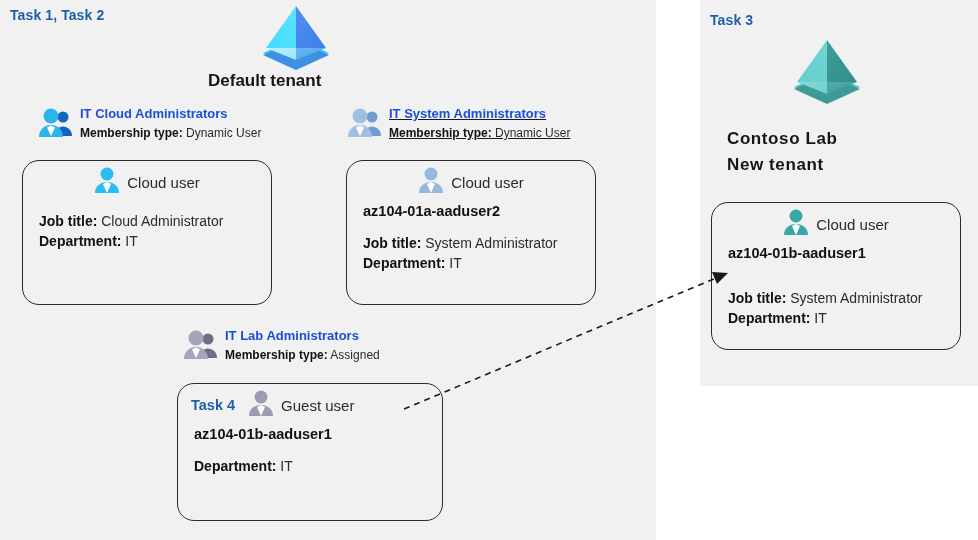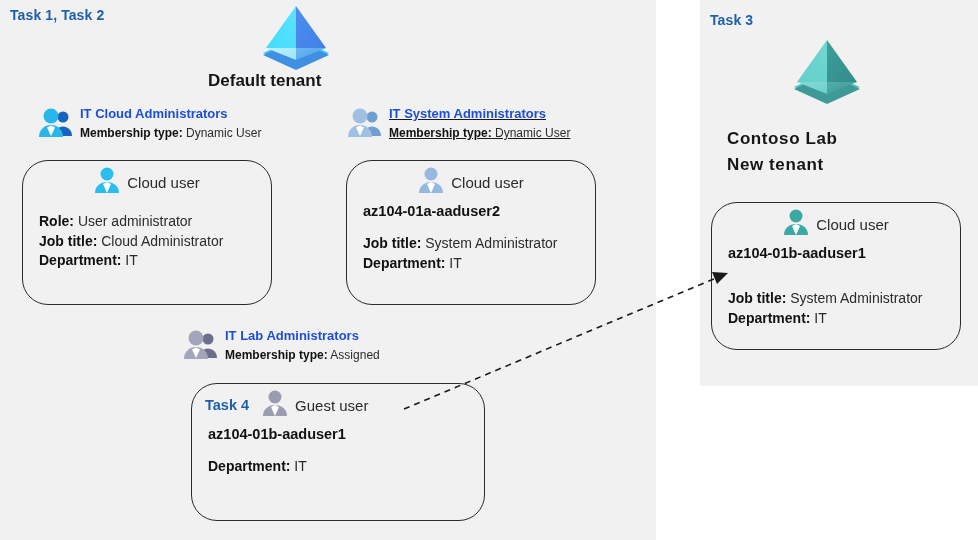--- a/index.html
+++ b/index.html
@@ -63,21 +63,21 @@
   .group-member b { color: #111; }
 
   #group-cloud  { left: 38px;  top: 104px; }
   #group-system { left: 347px; top: 104px; text-decoration: underline; }
   #group-lab    { left: 183px; top: 326px; }
 
   
   .user-card {
     position: absolute;
     border: 1.4px solid #2b2b2b;
-    border-radius: 26px;
+    border-radius: 17px;
     background: transparent;
     box-sizing: border-box;
   }
   .card-head {
     display: flex;
     align-items: center;
     justify-content: center;
     gap: 7px;
     height: 30px;
     margin-top: 6px;
@@ -94,21 +94,21 @@
     margin: 6px 0 0 16px; white-space: nowrap;
   }
   .card-props {
     margin: 15px 0 0 16px;
     font-size: 14px; line-height: 19.5px; color: #2b2b2b;
   }
   .card-props b { color: #111; }
 
   #card-aaduser1 { left: 22px;  top: 160px; width: 250px; height: 145px; }
   #card-aaduser2 { left: 346px; top: 160px; width: 250px; height: 145px; }
-  #card-guest    { left: 191px; top: 383px; width: 294px; height: 138px; }
+  #card-guest    { left: 177px; top: 383px; width: 266px; height: 138px; }
   #card-newuser  { left: 711px; top: 202px; width: 250px; height: 148px; }
 
   #card-guest .card-head { justify-content: flex-start; margin-left: 13px; }
   #card-newuser .card-props { margin-top: 28px; }
 
   
   #arrow-layer {
     position: absolute; left: 0; top: 0;
     width: 978px; height: 540px;
     pointer-events: none;
@@ -249,24 +249,20 @@
       <svg width="26" height="27" viewBox="0 0 26 27">
         <circle cx="13" cy="7" r="6.5" fill="#29bdf0"></circle>
         <path d="M1 26c0-7 5.5-11 12-11s12 4 12 11z" fill="#29bdf0"></path>
         <path d="M13 15 L9 17 L13 26 L17 17 Z" fill="#ffffff"></path>
       </svg>
     </span>
     <span class="user-type">Cloud user</span>
   </div>
   <div class="card-props">
     <div>
-      <b>Role:</b>
-      <span>User administrator</span>
-    </div>
-    <div>
       <b>Job title:</b>
       <span>Cloud Administrator</span>
     </div>
     <div>
       <b>Department:</b>
       <span>IT</span>
     </div>
   </div>
 </div>
 

